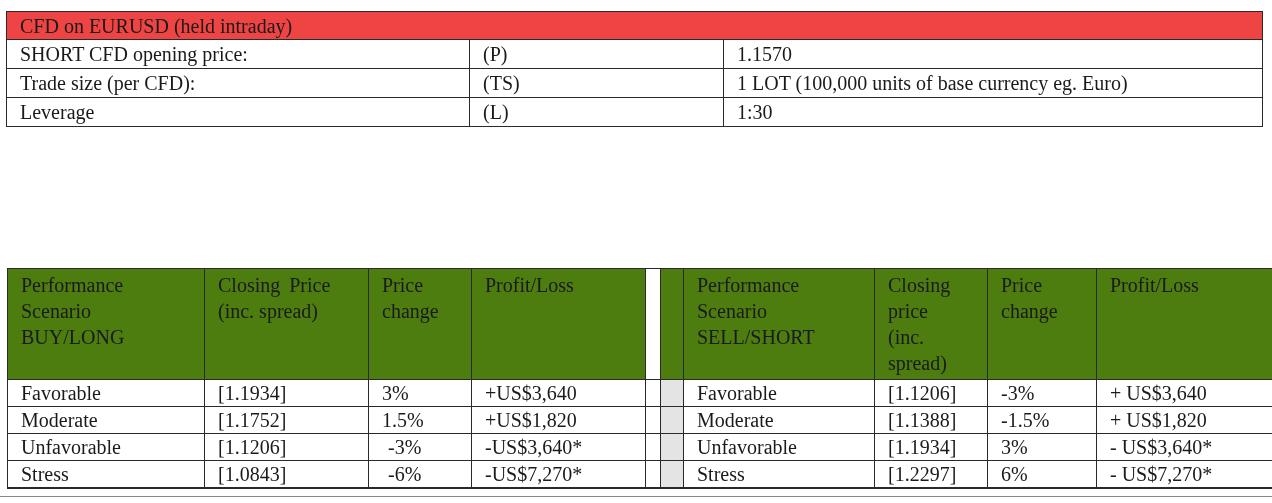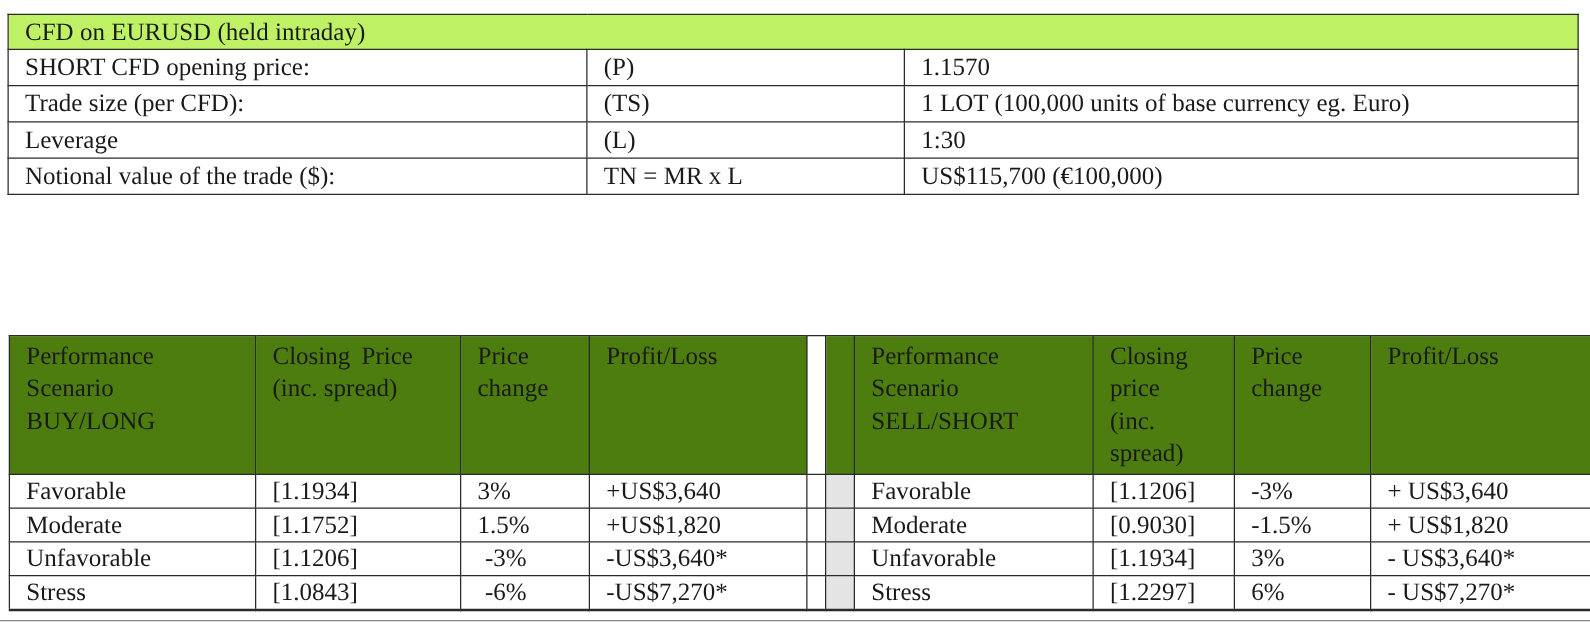--- a/index.html
+++ b/index.html
@@ -7,21 +7,21 @@
     width: 1272px; height: 503px; position: relative; overflow: hidden;
     font-family: "Liberation Serif", "DejaVu Serif", serif;
     color: #1a1a1a;
   }
   table { border-collapse: collapse; position: absolute; table-layout: fixed; }
   td { border: 1px solid #2a2a2a; font-size: 20px; line-height: 26px; vertical-align: top; padding: 0 0 0 13px; white-space: nowrap; }
 
   
   #spec-table { left: 6px; top: 11px; width: 1256px; }
   #spec-table td { height: 27px; padding-top: 1px; }
-  #spec-table .title-cell { background: #bef264; height: 26px; margin-left: 17px; }
+  #spec-table .title-cell { background: #ef4444; height: 26px; margin-left: 17px; }
   #spec-table col.c1 { width: 463px; }
   #spec-table col.c2 { width: 254px; }
   #spec-table col.c3 { width: 539px; }
 
   
   #scenario-table { left: 7px; top: 268px; width: 1255px; border-bottom: 2px solid #2a2a2a; }
   #scenario-table td { height: 24px; }
   #scenario-table tr.hdr td { background: #4d7c0f; height: 107px; white-space: normal; padding-top: 3px; }
   #scenario-table td.gutter { background: #e4e4e4; padding: 0; }
   #scenario-table col.b1 { width: 197px; }
@@ -59,25 +59,20 @@
   </tr>
   <tr>
     <td>Trade size (per CFD):</td>
     <td>(TS)</td>
     <td>1 LOT (100,000 units of base currency eg. Euro)</td>
   </tr>
   <tr>
     <td>Leverage</td>
     <td>(L)</td>
     <td>1:30</td>
-  </tr>
-  <tr>
-    <td>Notional value of the trade ($):</td>
-    <td>TN = MR x L</td>
-    <td>US$115,700 (€100,000)</td>
   </tr>
 </tbody>
   </table>
 
 <table id="scenario-table">
   <colgroup>
     <col class="b1">
       <col class="b2">
       <col class="b3">
       <col class="b4">
@@ -141,21 +136,21 @@
     <td>+ US$3,640</td>
   </tr>
   <tr>
     <td>Moderate</td>
     <td>[1.1752]</td>
     <td>1.5%</td>
     <td>+US$1,820</td>
     <td class="gap-l"></td>
     <td class="gutter"></td>
     <td>Moderate</td>
-    <td>[0.9030]</td>
+    <td>[1.1388]</td>
     <td>-1.5%</td>
     <td>+ US$1,820</td>
   </tr>
   <tr>
     <td>Unfavorable</td>
     <td>[1.1206]</td>
     <td class="indent">-3%</td>
     <td>-US$3,640*</td>
     <td class="gap-l"></td>
     <td class="gutter"></td>

